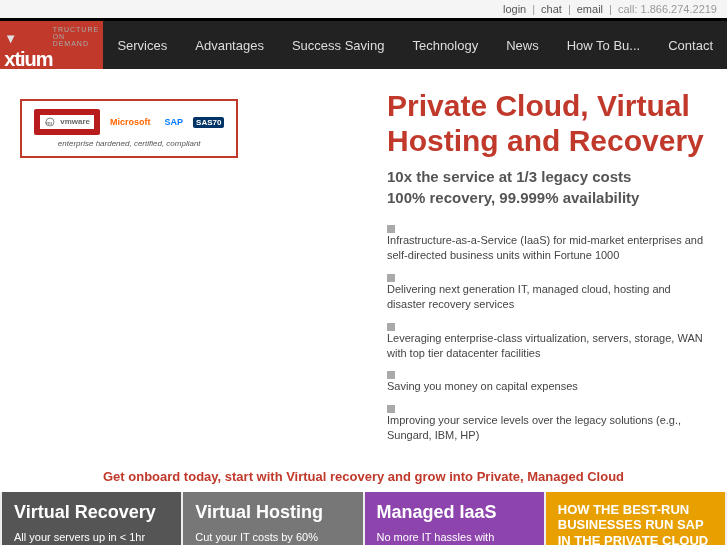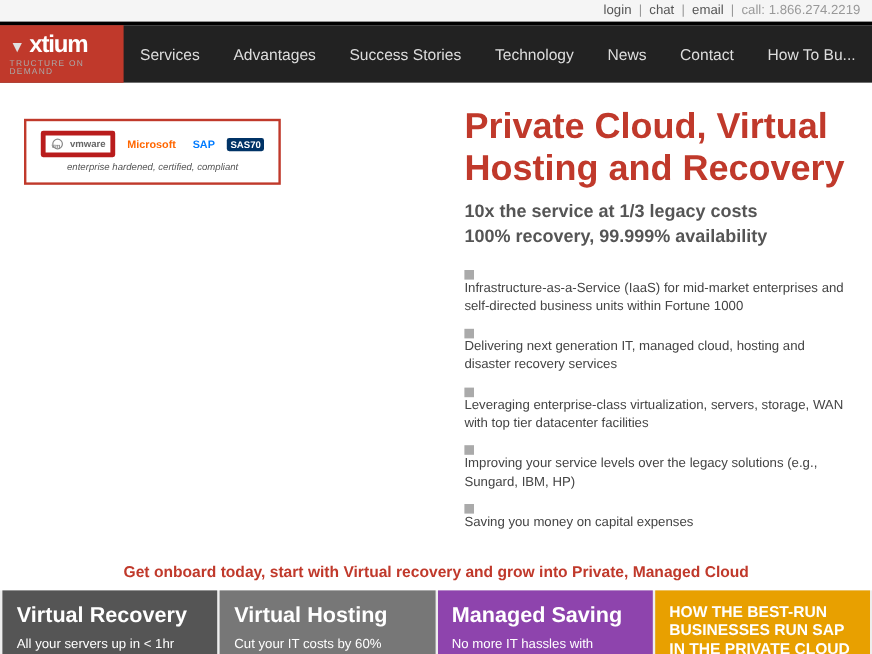--- a/index.html
+++ b/index.html
@@ -24,21 +24,21 @@
       background: #222;
       display: flex;
       align-items: center;
       height: 48px;
     }
     #logo {
       background: #c0392b;
       height: 48px;
       min-width: 80px;
       display: flex;
-      flex-direction: column;
+      flex-direction: row;
       justify-content: center;
       padding: 4px 8px;
     }
     #logo-text {
       color: #fff;
       font-weight: bold;
       font-size: 20px;
       letter-spacing: -1px;
     }
     #logo-sub {
@@ -127,21 +127,21 @@
       align-items: center;
       gap: 6px;
       margin-bottom: 4px;
     }
     .badge-logo {
       font-size: 9px;
       font-weight: bold;
       padding: 2px 4px;
       border-radius: 2px;
     }
-    .badge-vmware { color: #666; border: 4px solid #b91c1c; font-size: 8px; }
+    .badge-vmware { color: #666; border: 6px solid #b91c1c; font-size: 8px; }
     .badge-microsoft { color: #f60; font-size: 9px; font-weight: bold; }
     .badge-sap { color: #007bff; font-size: 9px; font-weight: bold; }
     .badge-sas { background: #003366; color: #fff; font-size: 8px; padding: 1px 3px; }
     #badge-sub {
       color: #555;
       font-size: 8px;
       text-align: center;
       font-style: italic;
     }
 
@@ -219,25 +219,25 @@
   <div id="logo">
     <div id="logo-text">
       <span style="color:#e0e0e0;font-size:13px;font-weight:bold;">▼</span>
       <span>xtium</span>
     </div>
     <div id="logo-sub">TRUCTURE ON DEMAND</div>
   </div>
   <div id="nav-items">
     <div class="nav-item">Services</div>
     <div class="nav-item">Advantages</div>
-    <div class="nav-item">Success Stories</div>
+    <div class="nav-item">Success Saving</div>
     <div class="nav-item">Technology</div>
     <div class="nav-item">News</div>
+    <div class="nav-item">How To Bu...</div>
     <div class="nav-item">Contact</div>
-    <div class="nav-item">How To Bu...</div>
   </div>
 </nav>
 
 <div id="hero">
   <div id="hero-left">
     
     <div id="badges">
       <div id="badge-logos">
         <span class="badge-logo badge-vmware">
           <svg width="12" height="10" viewBox="0 0 12 10" style="vertical-align:middle;margin-right:2px;">
@@ -268,25 +268,25 @@
       <div class="bullet-item">
         <div class="bullet-square"></div>
         <span>Delivering next generation IT, managed cloud, hosting and disaster recovery services</span>
       </div>
       <div class="bullet-item">
         <div class="bullet-square"></div>
         <span>Leveraging enterprise-class virtualization, servers, storage, WAN with top tier datacenter facilities</span>
       </div>
       <div class="bullet-item">
         <div class="bullet-square"></div>
+        <span>Saving you money on capital expenses</span>
+      </div>
+      <div class="bullet-item">
+        <div class="bullet-square"></div>
         <span>Improving your service levels over the legacy solutions (e.g., Sungard, IBM, HP)</span>
-      </div>
-      <div class="bullet-item">
-        <div class="bullet-square"></div>
-        <span>Saving you money on capital expenses</span>
       </div>
     </div>
   </div>
 </div>
 
 <div id="cta-strip">
   <span id="cta-text">Get onboard today, start with Virtual recovery and grow into Private, Managed Cloud</span>
 </div>
 
 <div id="cards">
@@ -296,21 +296,21 @@
 Virtual HA/DR Resilience</div>
 
   </div>
   <div class="card card-medium">
     <div class="card-title">Virtual Hosting</div>
     <div class="card-body" style="white-space:pre-line;">Cut your IT costs by 60%
 Use Virtual Private Cloud</div>
 
   </div>
   <div class="card card-purple">
-    <div class="card-title">Managed Saving</div>
+    <div class="card-title">Managed IaaS</div>
     <div class="card-body">No more IT hassles with patches, tapes, or desktops</div>
 
   </div>
   <div class="card card-yellow">
     <div class="card-title">HOW THE BEST-RUN BUSINESSES RUN SAP IN THE PRIVATE CLOUD</div>
 
   </div>
 </div>
 
 </body></html>

